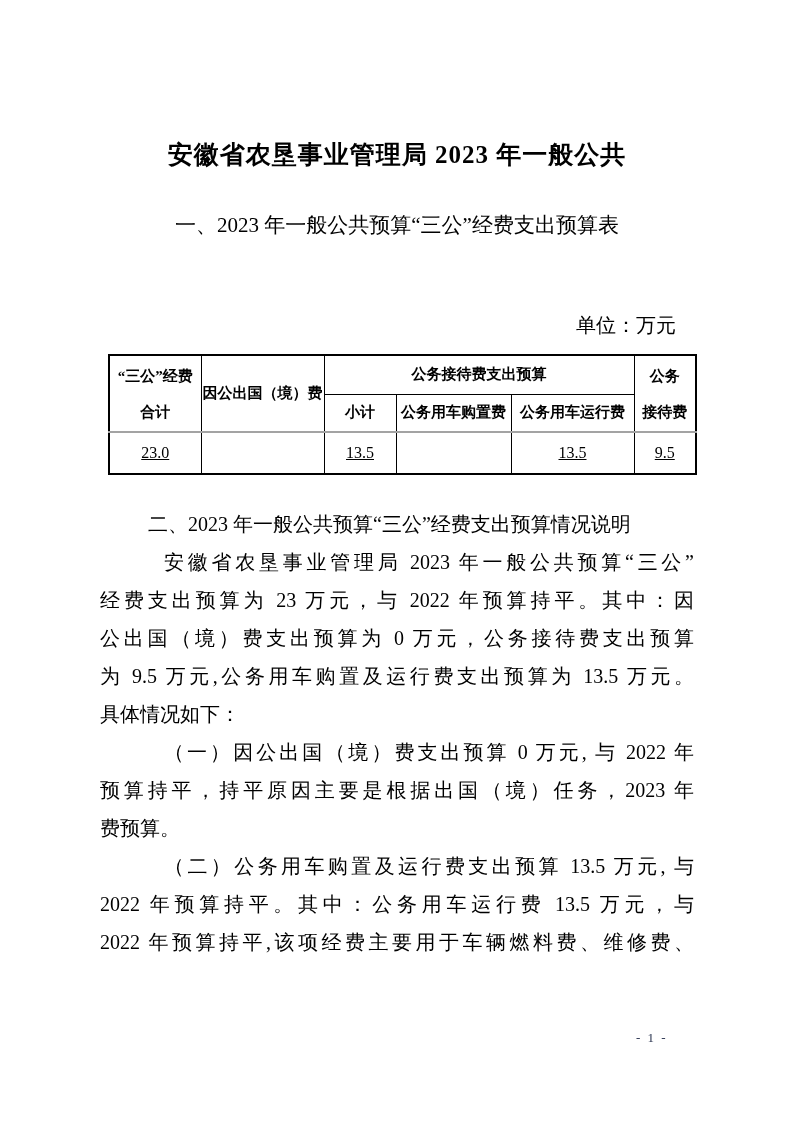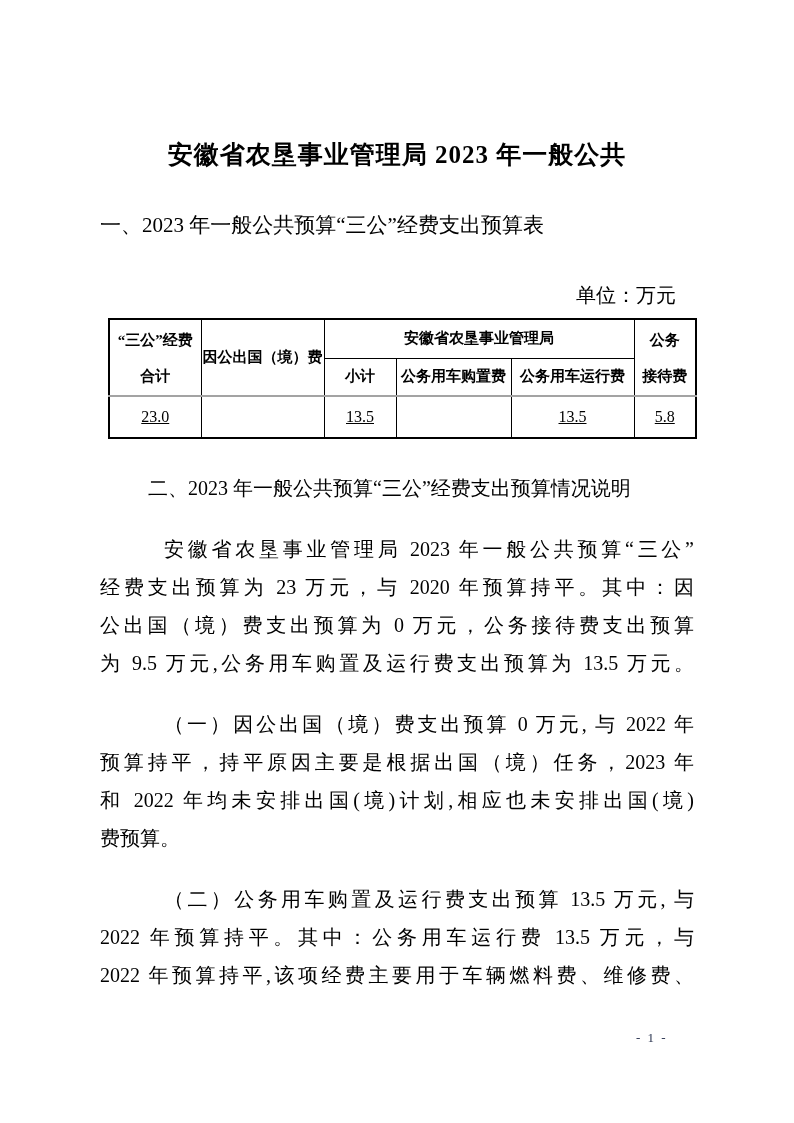--- a/index.html
+++ b/index.html
@@ -18,32 +18,33 @@
   }
   .doc-title {
     text-align: center;
     font-weight: bold;
     font-size: 25px;
     line-height: 40px;
     letter-spacing: 1px;
   }
   .section1-heading {
     margin-top: 34px;
+    text-align: center;
     font-size: 21px;
     line-height: 32px;
   }
   .unit-label {
-    margin-top: 40px;
+    margin-top: 70px;
     text-align: right;
     padding-right: 18px;
     font-size: 20px;
     line-height: 28px;
   }
   table.budget {
-    margin-top: 9px;
+    margin-top: 15px;
     margin-left: 8px;
     width: 587px;
     table-layout: fixed;
     border-collapse: collapse;
     border: 2px solid #000;
   }
   table.budget td {
     border: 1px solid #000;
     text-align: center;
     vertical-align: middle;
@@ -61,21 +62,21 @@
     border-top: 2px solid #a3a3a3;
     text-decoration: underline;
   }
   .body-text {
     margin-top: 30px;
     font-size: 20px;
     line-height: 38px;
   }
   .bline { text-align: justify; text-justify: inter-character; }
   .bline.full { text-align-last: justify; }
-  .indent-p { text-indent: 64px; margin-top: 23px; }
+  .indent-p { text-indent: 64px; }
   .indent-h { text-indent: 48px; }
   .lead { font-weight: normal; }
   .page-number {
     position: absolute;
     top: 1029px;
     left: 636px;
     font-size: 13px;
     line-height: 18px;
     color: #2b3550;
     letter-spacing: 2px;
@@ -104,55 +105,55 @@
       <col style="width:123px">
       <col style="width:62px">
     </colgroup>
     <tbody>
       <tr class="hrow1">
         <td rowspan="2" class="hdr two-line">
           <div>“三公”经费</div>
           <div>合计</div>
         </td>
         <td rowspan="2" class="hdr">因公出国（境）费</td>
-        <td colspan="3" class="hdr">安徽省农垦事业管理局</td>
+        <td colspan="3" class="hdr">公务接待费支出预算</td>
         <td rowspan="2" class="hdr two-line">
           <div>公务</div>
           <div>接待费</div>
         </td>
       </tr>
       <tr class="hrow2">
         <td class="hdr">小计</td>
         <td class="hdr">公务用车购置费</td>
         <td class="hdr">公务用车运行费</td>
       </tr>
       <tr class="drow">
         <td>23.0</td>
         <td></td>
         <td>13.5</td>
         <td></td>
         <td>13.5</td>
-        <td>5.8</td>
+        <td>9.5</td>
       </tr>
     </tbody>
   </table>
 
   <div class="body-text">
     <div class="bline indent-h">二、2023 年一般公共预算“三公”经费支出预算情况说明</div>
 
     <div class="bline full indent-p">安徽省农垦事业管理局 2023 年一般公共预算“三公”</div>
-    <div class="bline full">经费支出预算为 23 万元，与 2020 年预算持平。其中：因</div>
+    <div class="bline full">经费支出预算为 23 万元，与 2022 年预算持平。其中：因</div>
     <div class="bline full">公出国（境）费支出预算为 0 万元，公务接待费支出预算</div>
     <div class="bline full">为 9.5 万元,公务用车购置及运行费支出预算为 13.5 万元。</div>
+    <div class="bline">具体情况如下：</div>
 
     <div class="bline full indent-p">
       <span class="lead">（一）因公出国（境）费</span><span>支出预算 0 万元, 与 2022 年</span>
     </div>
     <div class="bline full">预算持平，持平原因主要是根据出国（境）任务，2023 年</div>
-    <div class="bline full">和 2022 年均未安排出国(境)计划,相应也未安排出国(境)</div>
     <div class="bline">费预算。</div>
 
     <div class="bline full indent-p">
       <span class="lead">（二）公务用车购置及运行费</span><span>支出预算 13.5 万元, 与</span>
     </div>
     <div class="bline full">2022 年预算持平。其中：公务用车运行费 13.5 万元，与</div>
     <div class="bline full">2022 年预算持平,该项经费主要用于车辆燃料费、维修费、</div>
   </div>
 
   <div class="page-number">- 1 -</div>

